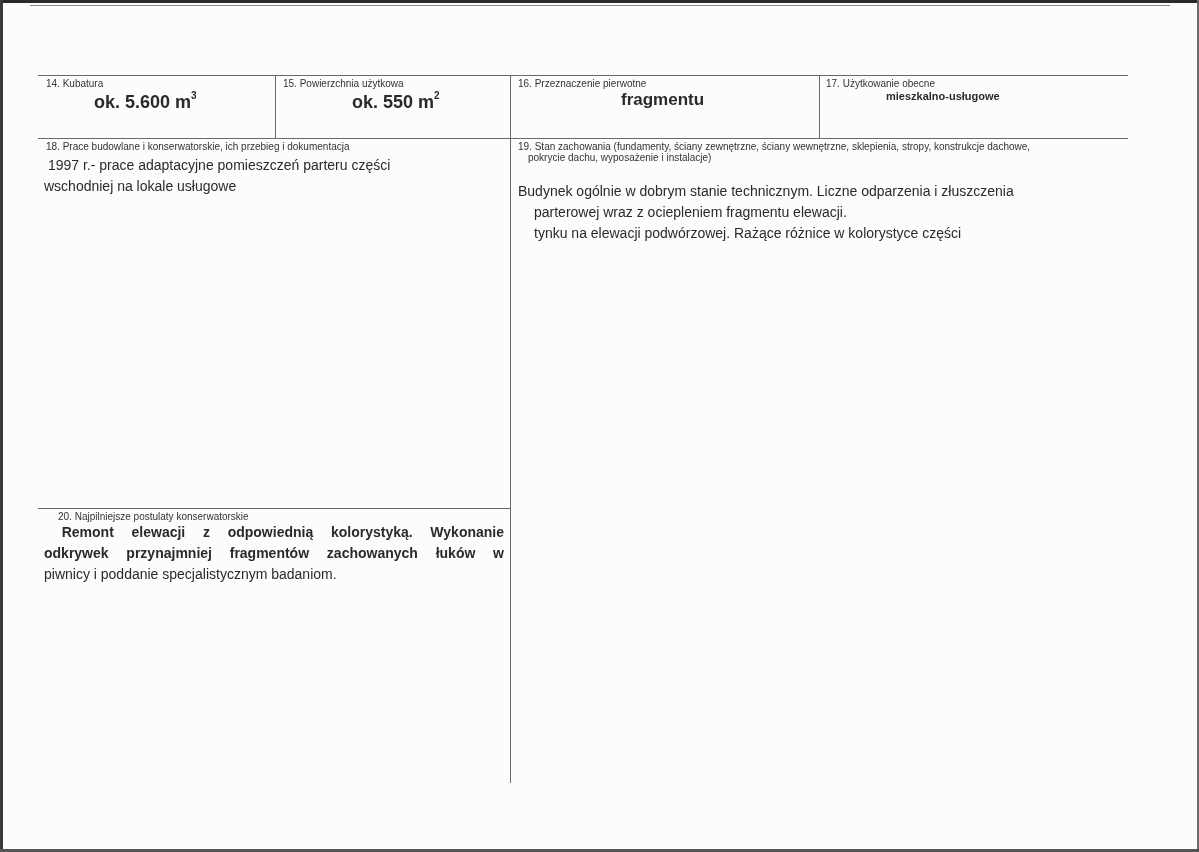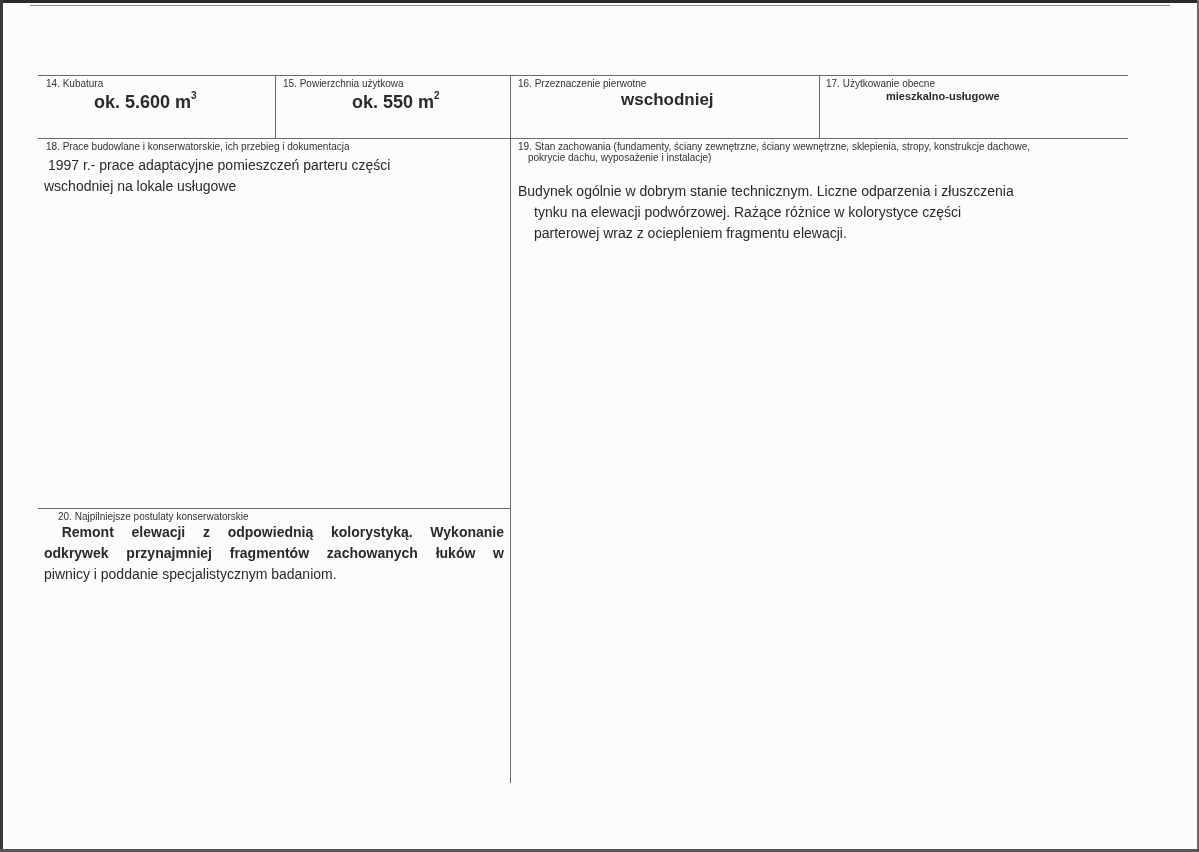--- a/index.html
+++ b/index.html
@@ -39,32 +39,32 @@
 <div class="vline" style="left:510px; top:75px; height:708px;"></div>
 <div class="vline" style="left:819px; top:75px; height:63px;"></div>
 
 <div class="label" style="left:46px; top:78px;">14. Kubatura</div>
 <div class="value-big" style="left:94px; top:90px;"><span>ok. 5.600 m</span><sup>3</sup></div>
 
 <div class="label" style="left:283px; top:78px;">15. Powierzchnia użytkowa</div>
 <div class="value-big" style="left:352px; top:90px;"><span>ok. 550 m</span><sup>2</sup></div>
 
 <div class="label" style="left:518px; top:78px;">16. Przeznaczenie pierwotne</div>
-<div class="value-big" style="left:621px; top:90px; font-size:17px;">wschodniej</div>
+<div class="value-big" style="left:621px; top:90px; font-size:17px;">fragmentu</div>
 
 <div class="label" style="left:826px; top:78px;">17. Użytkowanie obecne</div>
 <div class="value-big" style="left:886px; top:90px; font-size:11px;">mieszkalno-usługowe</div>
 
 <div class="label" style="left:46px; top:141px;">18. Prace budowlane i konserwatorskie, ich przebieg i dokumentacja</div>
 <div class="body-text" style="left:44px; top:155px; width:460px; white-space:pre;"><div> 1997 r.- prace adaptacyjne pomieszczeń parteru części</div><div>wschodniej na lokale usługowe</div></div>
 
 <div class="label" style="left:518px; top:141px;">
     <div>19. Stan zachowania (fundamenty, ściany zewnętrzne, ściany wewnętrzne, sklepienia, stropy, konstrukcje dachowe,</div>
     <div style="padding-left:10px;">pokrycie dachu, wyposażenie i instalacje)</div>
   </div>
-<div class="body-text" style="left:518px; top:181px; width:610px; white-space:pre;"><div>Budynek ogólnie w dobrym stanie technicznym. Liczne odparzenia i złuszczenia</div><div style="padding-left:16px;">tynku na elewacji podwórzowej. Rażące różnice w kolorystyce części</div><div style="padding-left:16px;">parterowej wraz z ociepleniem fragmentu elewacji.</div></div>
+<div class="body-text" style="left:518px; top:181px; width:610px; white-space:pre;"><div>Budynek ogólnie w dobrym stanie technicznym. Liczne odparzenia i złuszczenia</div><div style="padding-left:16px;">parterowej wraz z ociepleniem fragmentu elewacji.</div><div style="padding-left:16px;">tynku na elewacji podwórzowej. Rażące różnice w kolorystyce części</div></div>
 
 <div class="label" style="left:38px; top:511px;margin-left:20px;">20. Najpilniejsze postulaty konserwatorskie</div>
 <div class="body-text" style="left:44px; top:522px; width:460px;">
     <div class="just" style="text-align-last:justify; white-space:pre-wrap;"> Remont elewacji z odpowiednią kolorystyką. Wykonanie</div>
     <div class="just" style="text-align-last:justify;">odkrywek przynajmniej fragmentów zachowanych łuków w</div>
     <div>piwnicy i poddanie specjalistycznym badaniom.</div>
   </div>
 
 </body></html>

